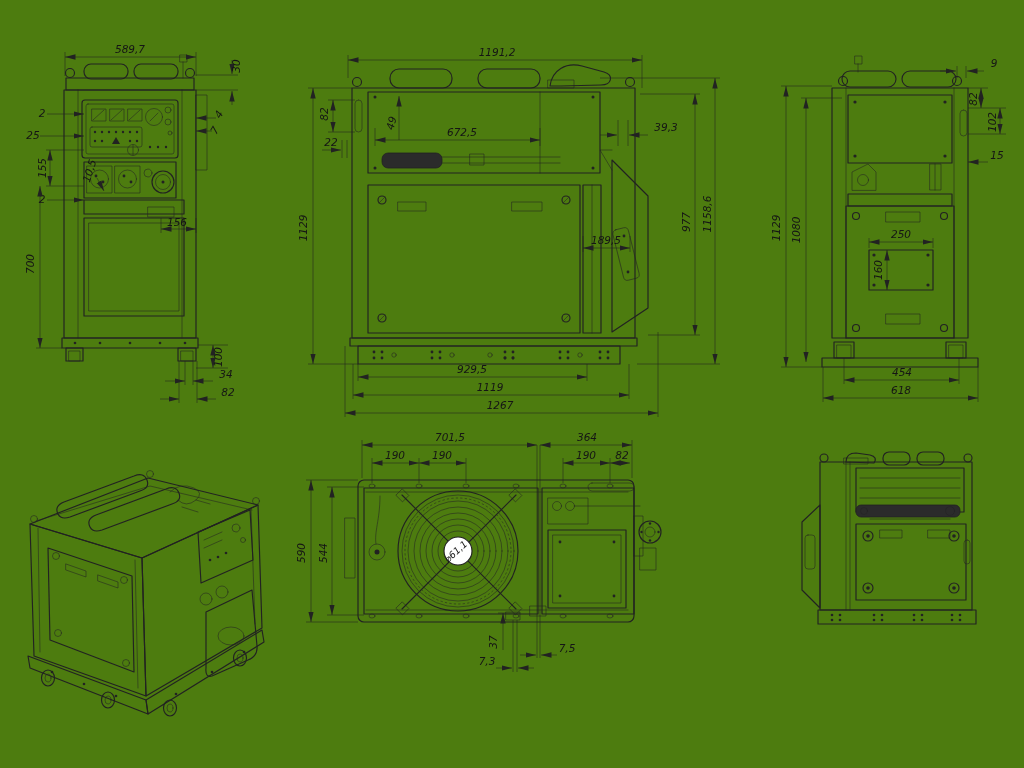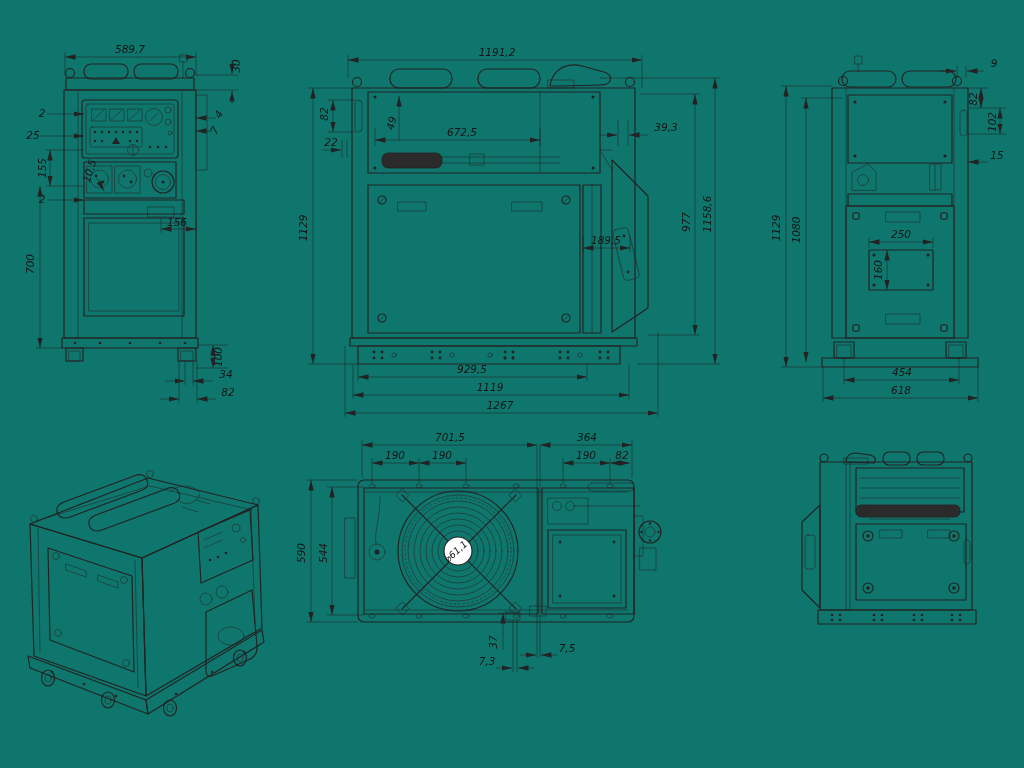--- a/index.html
+++ b/index.html
@@ -1,18 +1,18 @@
 <!DOCTYPE html>
 <html><head>
 <meta charset="utf-8">
 <style>
   html,body{margin:0;padding:0;background:#e9e9e7;}
   #sheet{
     width:1024px;height:768px;position:relative;margin:0 auto;
-    background:#0f766e;overflow:hidden;
+    background:#4d7c0f;overflow:hidden;
     font-family:"DejaVu Sans",sans-serif;
   }
   svg{display:block}
   
   .s{stroke:#222;fill:none;stroke-width:1.15;stroke-linejoin:round;stroke-linecap:round;}
   .t{stroke:#222;fill:none;stroke-width:0.55;stroke-linejoin:round;stroke-linecap:round;}
   .d{stroke:#222;fill:none;stroke-width:0.55;}
   .f{fill:#222;stroke:none;}
   .wf{fill:#fff;stroke:#222;stroke-width:1.15;}
   .dark{fill:#2b2b2b;stroke:#222;stroke-width:0.8;}

